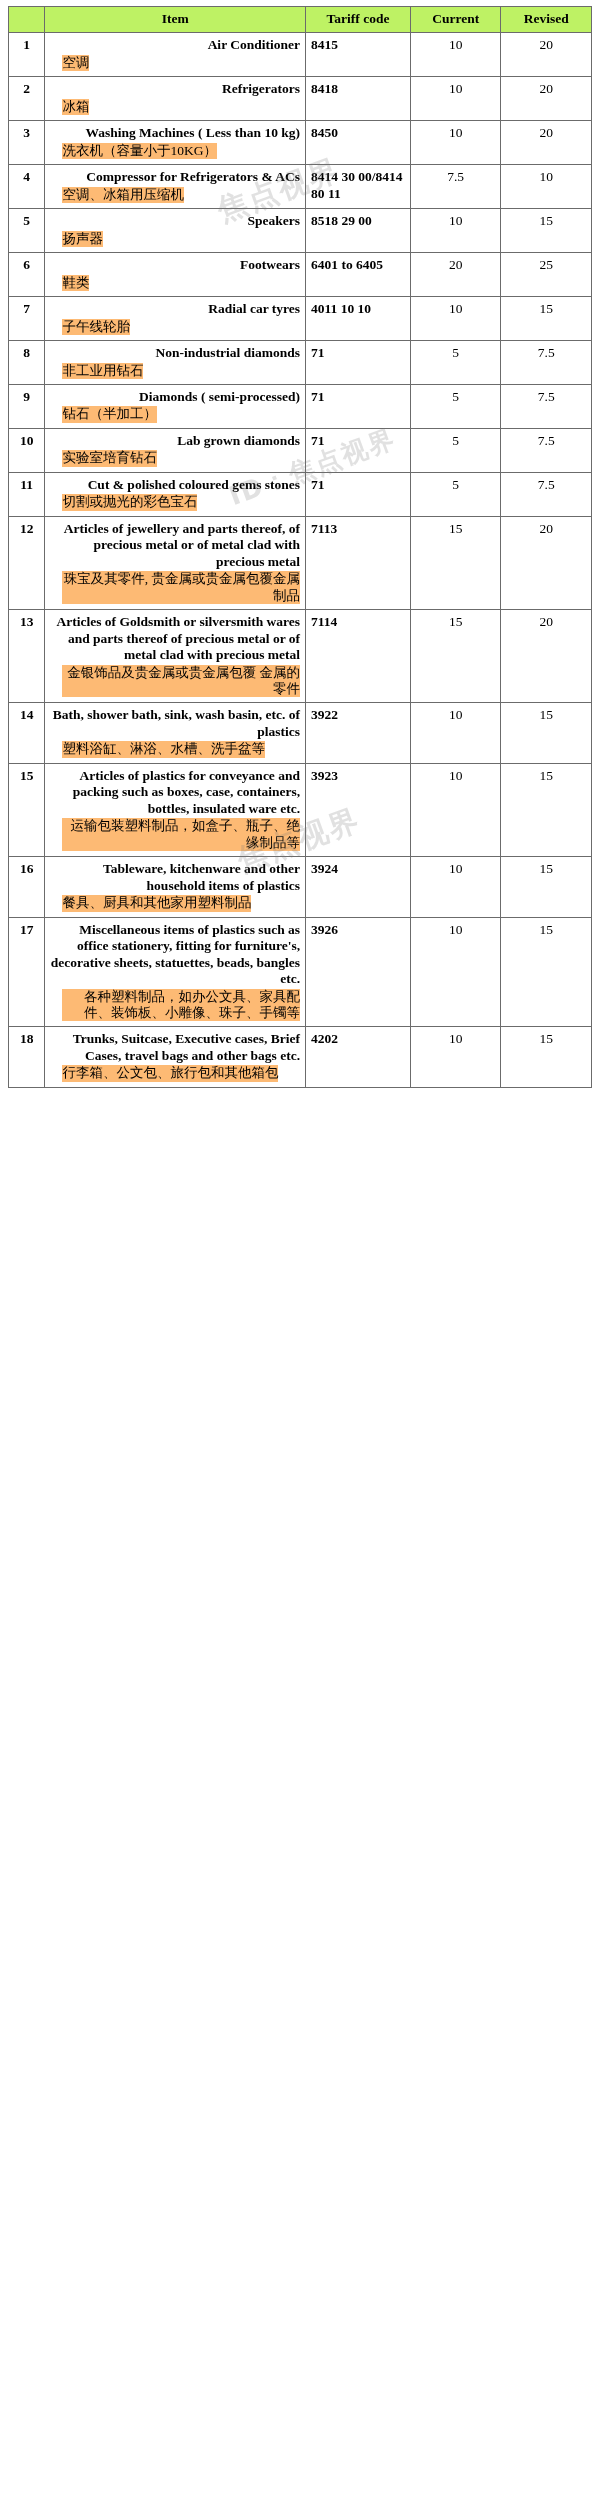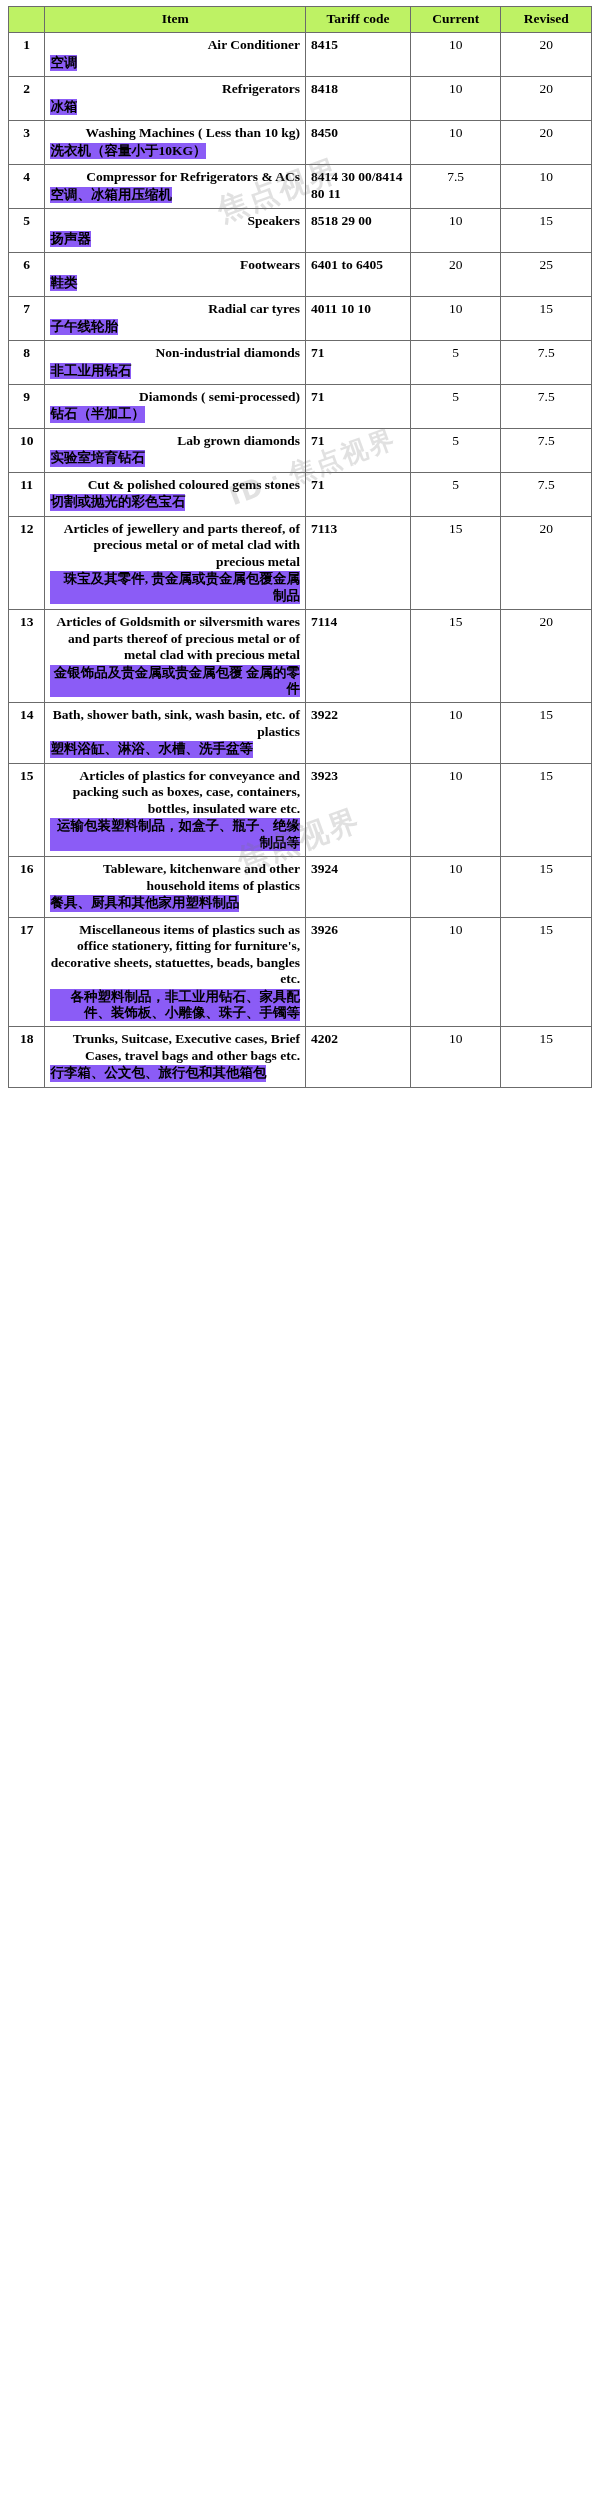--- a/index.html
+++ b/index.html
@@ -70,25 +70,26 @@
     vertical-align: middle;
     font-weight: normal;
     font-size: 13.5px;
   }
   .en {
     display: block;
     font-weight: bold;
   }
   .zh {
     display: block;
-    background: #8b5cf6;
-    font-weight: bold;
+    background: #fdba74;
+    font-weight: normal;
     margin-top: 1px;
     width: fit-content;
     max-width: 100%;
+    margin-left: 12px;
   }
   
   .watermark {
     position: absolute;
     top: 0;
     left: 0;
     width: 600px;
     height: 100%;
     pointer-events: none;
     z-index: 5;
@@ -314,21 +315,21 @@
         </td>
         <td class="code">3924</td>
         <td class="num">10</td>
         <td class="num">15</td>
       </tr>
 
       <tr>
         <td class="sn">17</td>
         <td class="item">
           <span class="en">Miscellaneous items of plastics  such as office stationery, fitting for furniture's, decorative sheets, statuettes, beads, bangles etc.</span>
-          <span class="zh">各种塑料制品，非工业用钻石、家具配件、装饰板、小雕像、珠子、手镯等</span>
+          <span class="zh">各种塑料制品，如办公文具、家具配件、装饰板、小雕像、珠子、手镯等</span>
         </td>
         <td class="code">3926</td>
         <td class="num">10</td>
         <td class="num">15</td>
       </tr>
 
       <tr>
         <td class="sn">18</td>
         <td class="item">
           <span class="en">Trunks, Suitcase, Executive  cases, Brief Cases, travel bags and other bags etc.</span>

